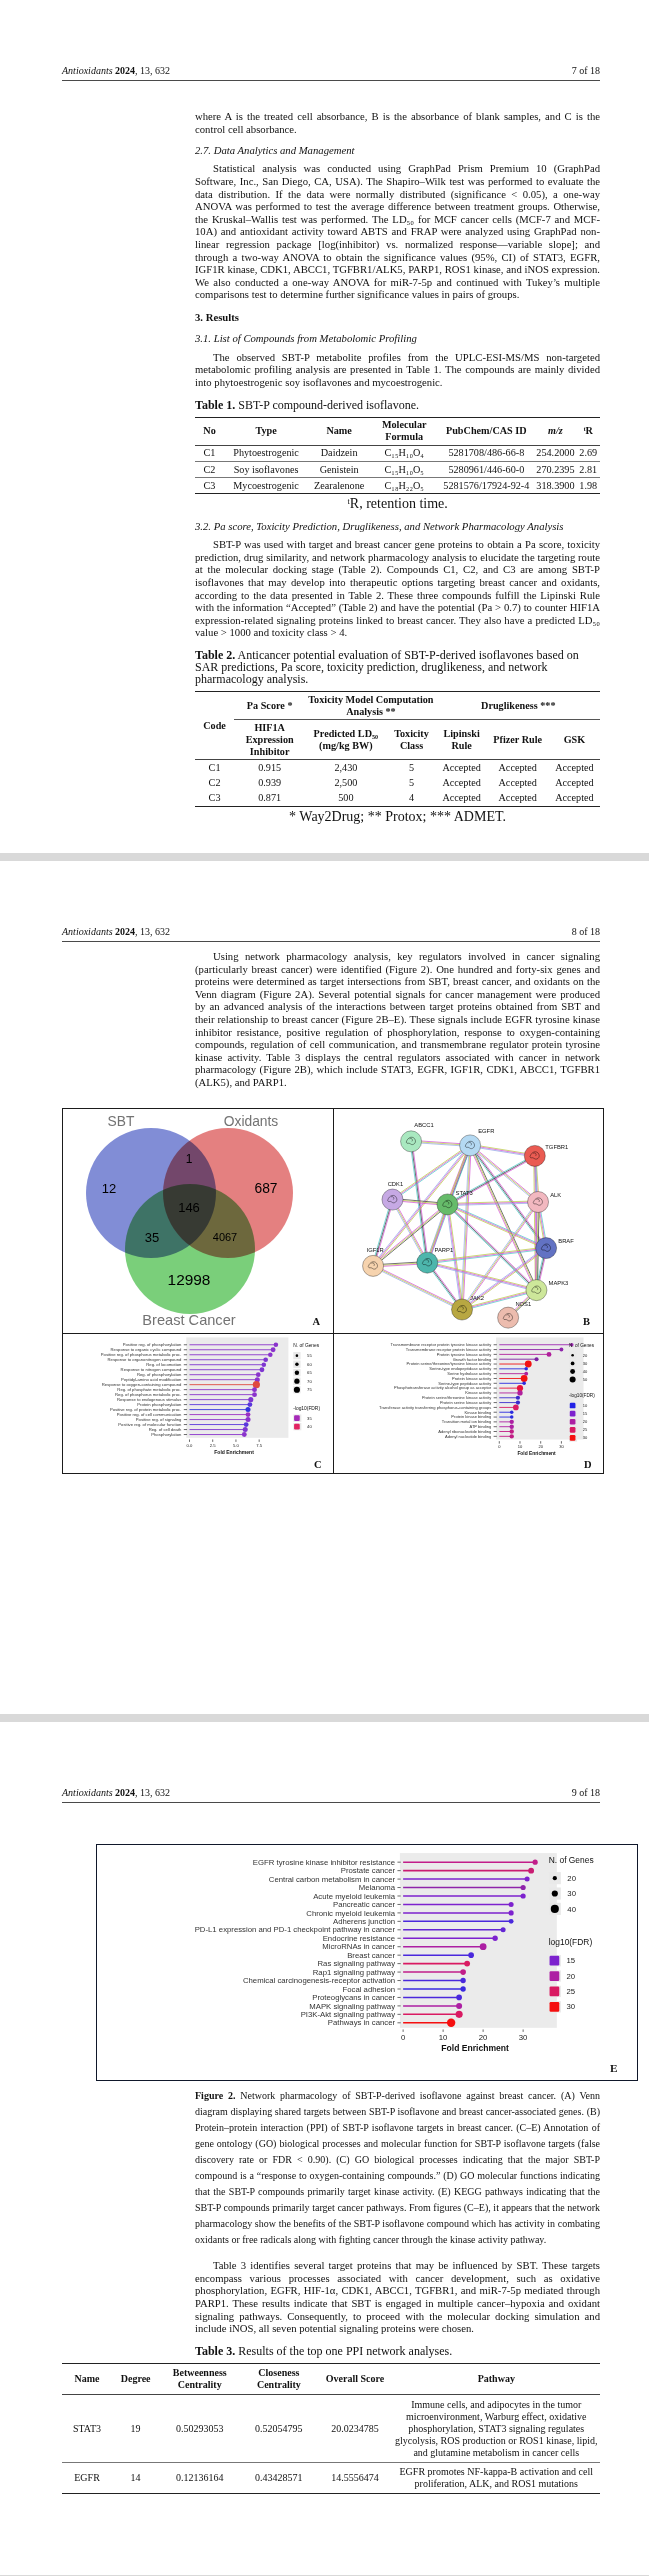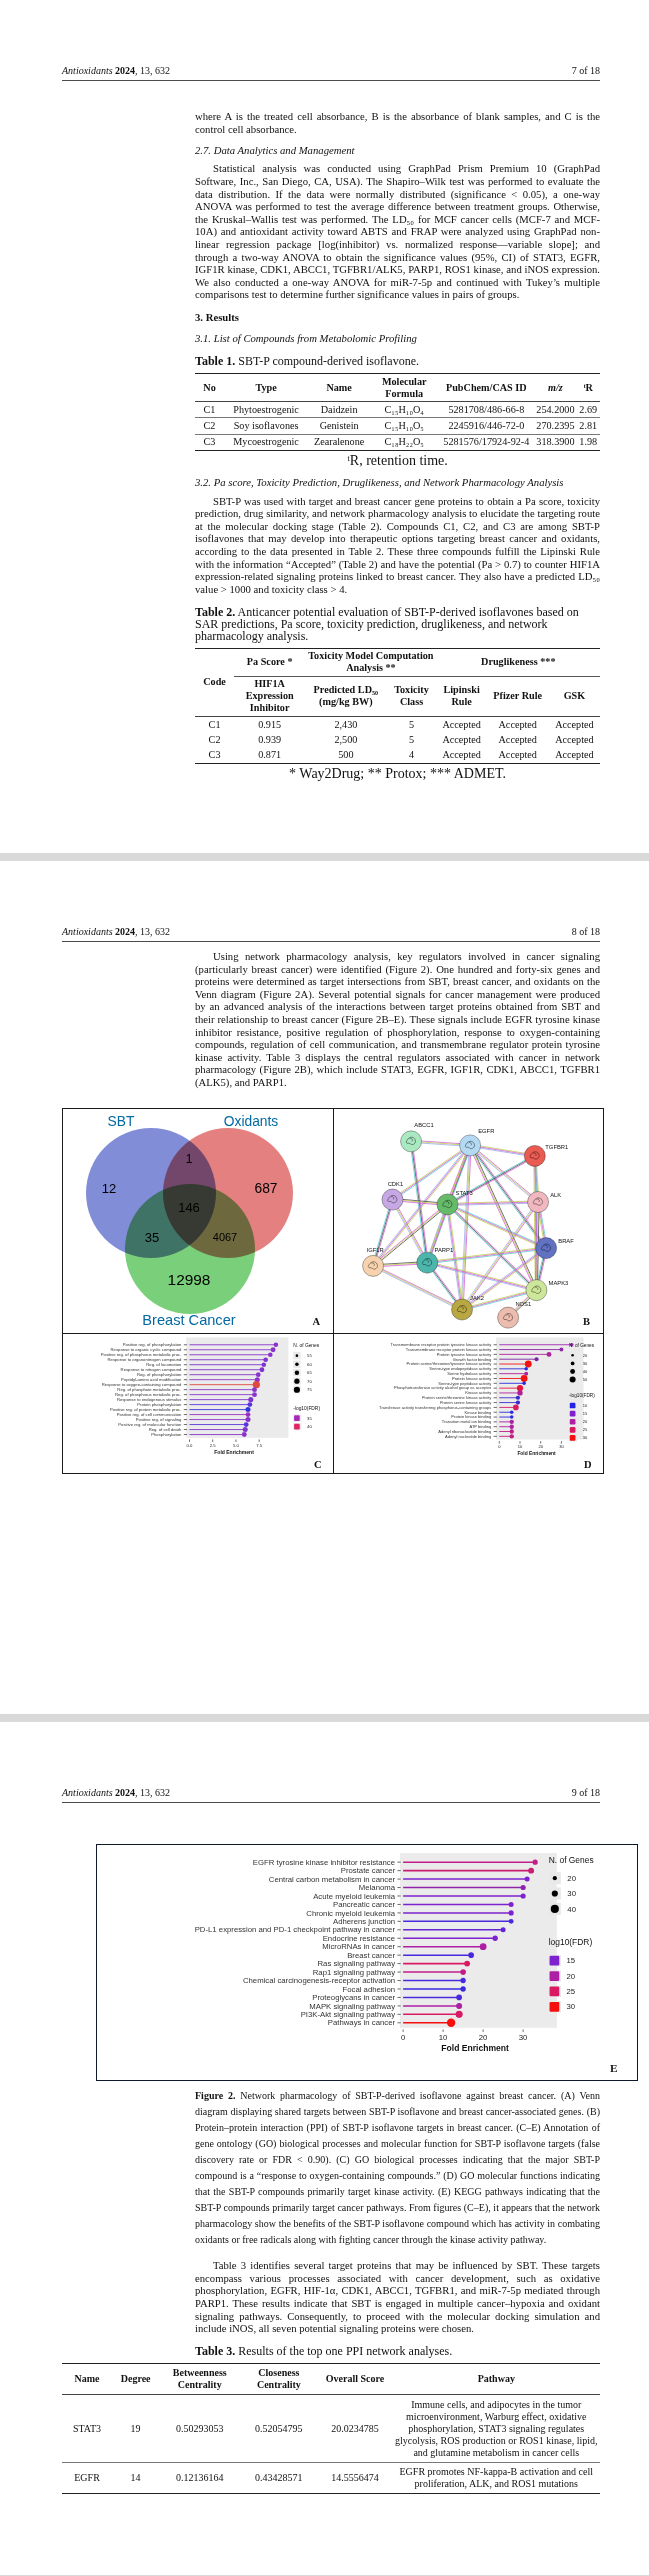--- a/index.html
+++ b/index.html
@@ -37,21 +37,21 @@
   
   .figframe{position:absolute;left:62px;top:247px;width:540px;height:364px;border:1.2px solid #1b1b1b;}
   .figcell{position:absolute;background:#fff;}
   .cellA{left:0;top:0;width:270px;height:224px;border-right:1.1px solid #1b1b1b;border-bottom:1.1px solid #1b1b1b;}
   .cellB{left:271px;top:0;width:269px;height:224px;border-bottom:1.1px solid #1b1b1b;}
   .cellC{left:0;top:225px;width:270px;height:139px;border-right:1.1px solid #1b1b1b;}
   .cellD{left:271px;top:225px;width:269px;height:139px;}
   .plabel{position:absolute;right:13px;bottom:6.5px;font-weight:bold;font-size:10.5px;font-family:"Liberation Serif",serif;}
   
   .vcircle{position:absolute;width:130px;height:130px;border-radius:50%;mix-blend-mode:multiply;opacity:0.85;}
-  .vlabel{position:absolute;transform:translate(-50%,0);font-family:"Liberation Sans",sans-serif;font-size:13.8px;color:#0369a1;white-space:nowrap;}
+  .vlabel{position:absolute;transform:translate(-50%,0);font-family:"Liberation Sans",sans-serif;font-size:13.8px;color:#737373;white-space:nowrap;}
   .vnum{position:absolute;transform:translate(-50%,-50%);font-family:"Liberation Sans",sans-serif;font-size:12px;color:#000;}
   
   .figframeE{position:absolute;left:62px;top:122px;width:540px;height:235px;border:1px solid #0f172a;background:#fff;margin-left:34px;}
   .p3col{position:absolute;left:62px;right:50px;top:366px;font-size:10.7px;line-height:12.6px;text-align:justify;}
   .inset{margin-left:133px;}
   .figcap{font-size:10px;line-height:16px;}
   svg text{font-family:"Liberation Sans",sans-serif;}
 </style>
 </head>
 <body>
@@ -60,20 +60,21 @@
   <div class="hdr">
     <div><span class="jit">Antioxidants</span>&nbsp;<span class="jb">2024</span><span>, 13, 632</span></div>
     <div>7 of 18</div>
   </div>
   <div class="bodycol" style="top:110px;">
     <p>where A is the treated cell absorbance, B is the absorbance of blank samples, and C is the control cell absorbance.</p>
     <p class="sech">2.7. Data Analytics and Management</p>
     <p class="ind">Statistical analysis was conducted using GraphPad Prism Premium 10 (GraphPad Software, Inc., San Diego, CA, USA). The Shapiro–Wilk test was performed to evaluate the data distribution. If the data were normally distributed (significance &lt; 0.05), a one-way ANOVA was performed to test the average difference between treatment groups. Otherwise, the Kruskal–Wallis test was performed. The LD₅₀ for MCF cancer cells (MCF-7 and MCF-10A) and antioxidant activity toward ABTS and FRAP were analyzed using GraphPad non-linear regression package [log(inhibitor) vs. normalized response—variable slope]; and through a two-way ANOVA to obtain the significance values (95%, CI) of STAT3, EGFR, IGF1R kinase, CDK1, ABCC1, TGFBR1/ALK5, PARP1, ROS1 kinase, and iNOS expression. We also conducted a one-way ANOVA for miR-7-5p and continued with Tukey’s multiple comparisons test to determine further significance values in pairs of groups.</p>
     <p class="boldh">3. Results</p>
     <p class="sech">3.1. List of Compounds from Metabolomic Profiling</p>
+    <p class="ind">The observed SBT-P metabolite profiles from the UPLC-ESI-MS/MS non-targeted metabolomic profiling analysis are presented in Table 1. The compounds are mainly divided into phytoestrogenic soy isoflavones and mycoestrogenic.</p>
     <p class="tcap"><b>Table 1.</b> <span>SBT-P compound-derived isoflavone.</span></p>
     <table class="t1">
       <colgroup>
           <col style="width:29px">
           <col style="width:84px">
           <col style="width:62px">
           <col style="width:68px">
           <col style="width:96px">
           <col style="width:42px">
           <col style="width:23.5px">
@@ -97,21 +98,21 @@
             <td>C₁₅H₁₀O₄</td>
             <td>5281708/486-66-8</td>
             <td>254.2000</td>
             <td>2.69</td>
           </tr>
           <tr>
             <td>C2</td>
             <td>Soy isoflavones</td>
             <td>Genistein</td>
             <td>C₁₅H₁₀O₅</td>
-            <td>2245916/446-72-0</td>
+            <td>5280961/446-60-0</td>
             <td>270.2395</td>
             <td>2.81</td>
           </tr>
           <tr>
             <td>C3</td>
             <td>Mycoestrogenic</td>
             <td>Zearalenone</td>
             <td>C₁₈H₂₂O₅</td>
             <td>5281576/17924-92-4</td>
             <td>318.3900</td>

